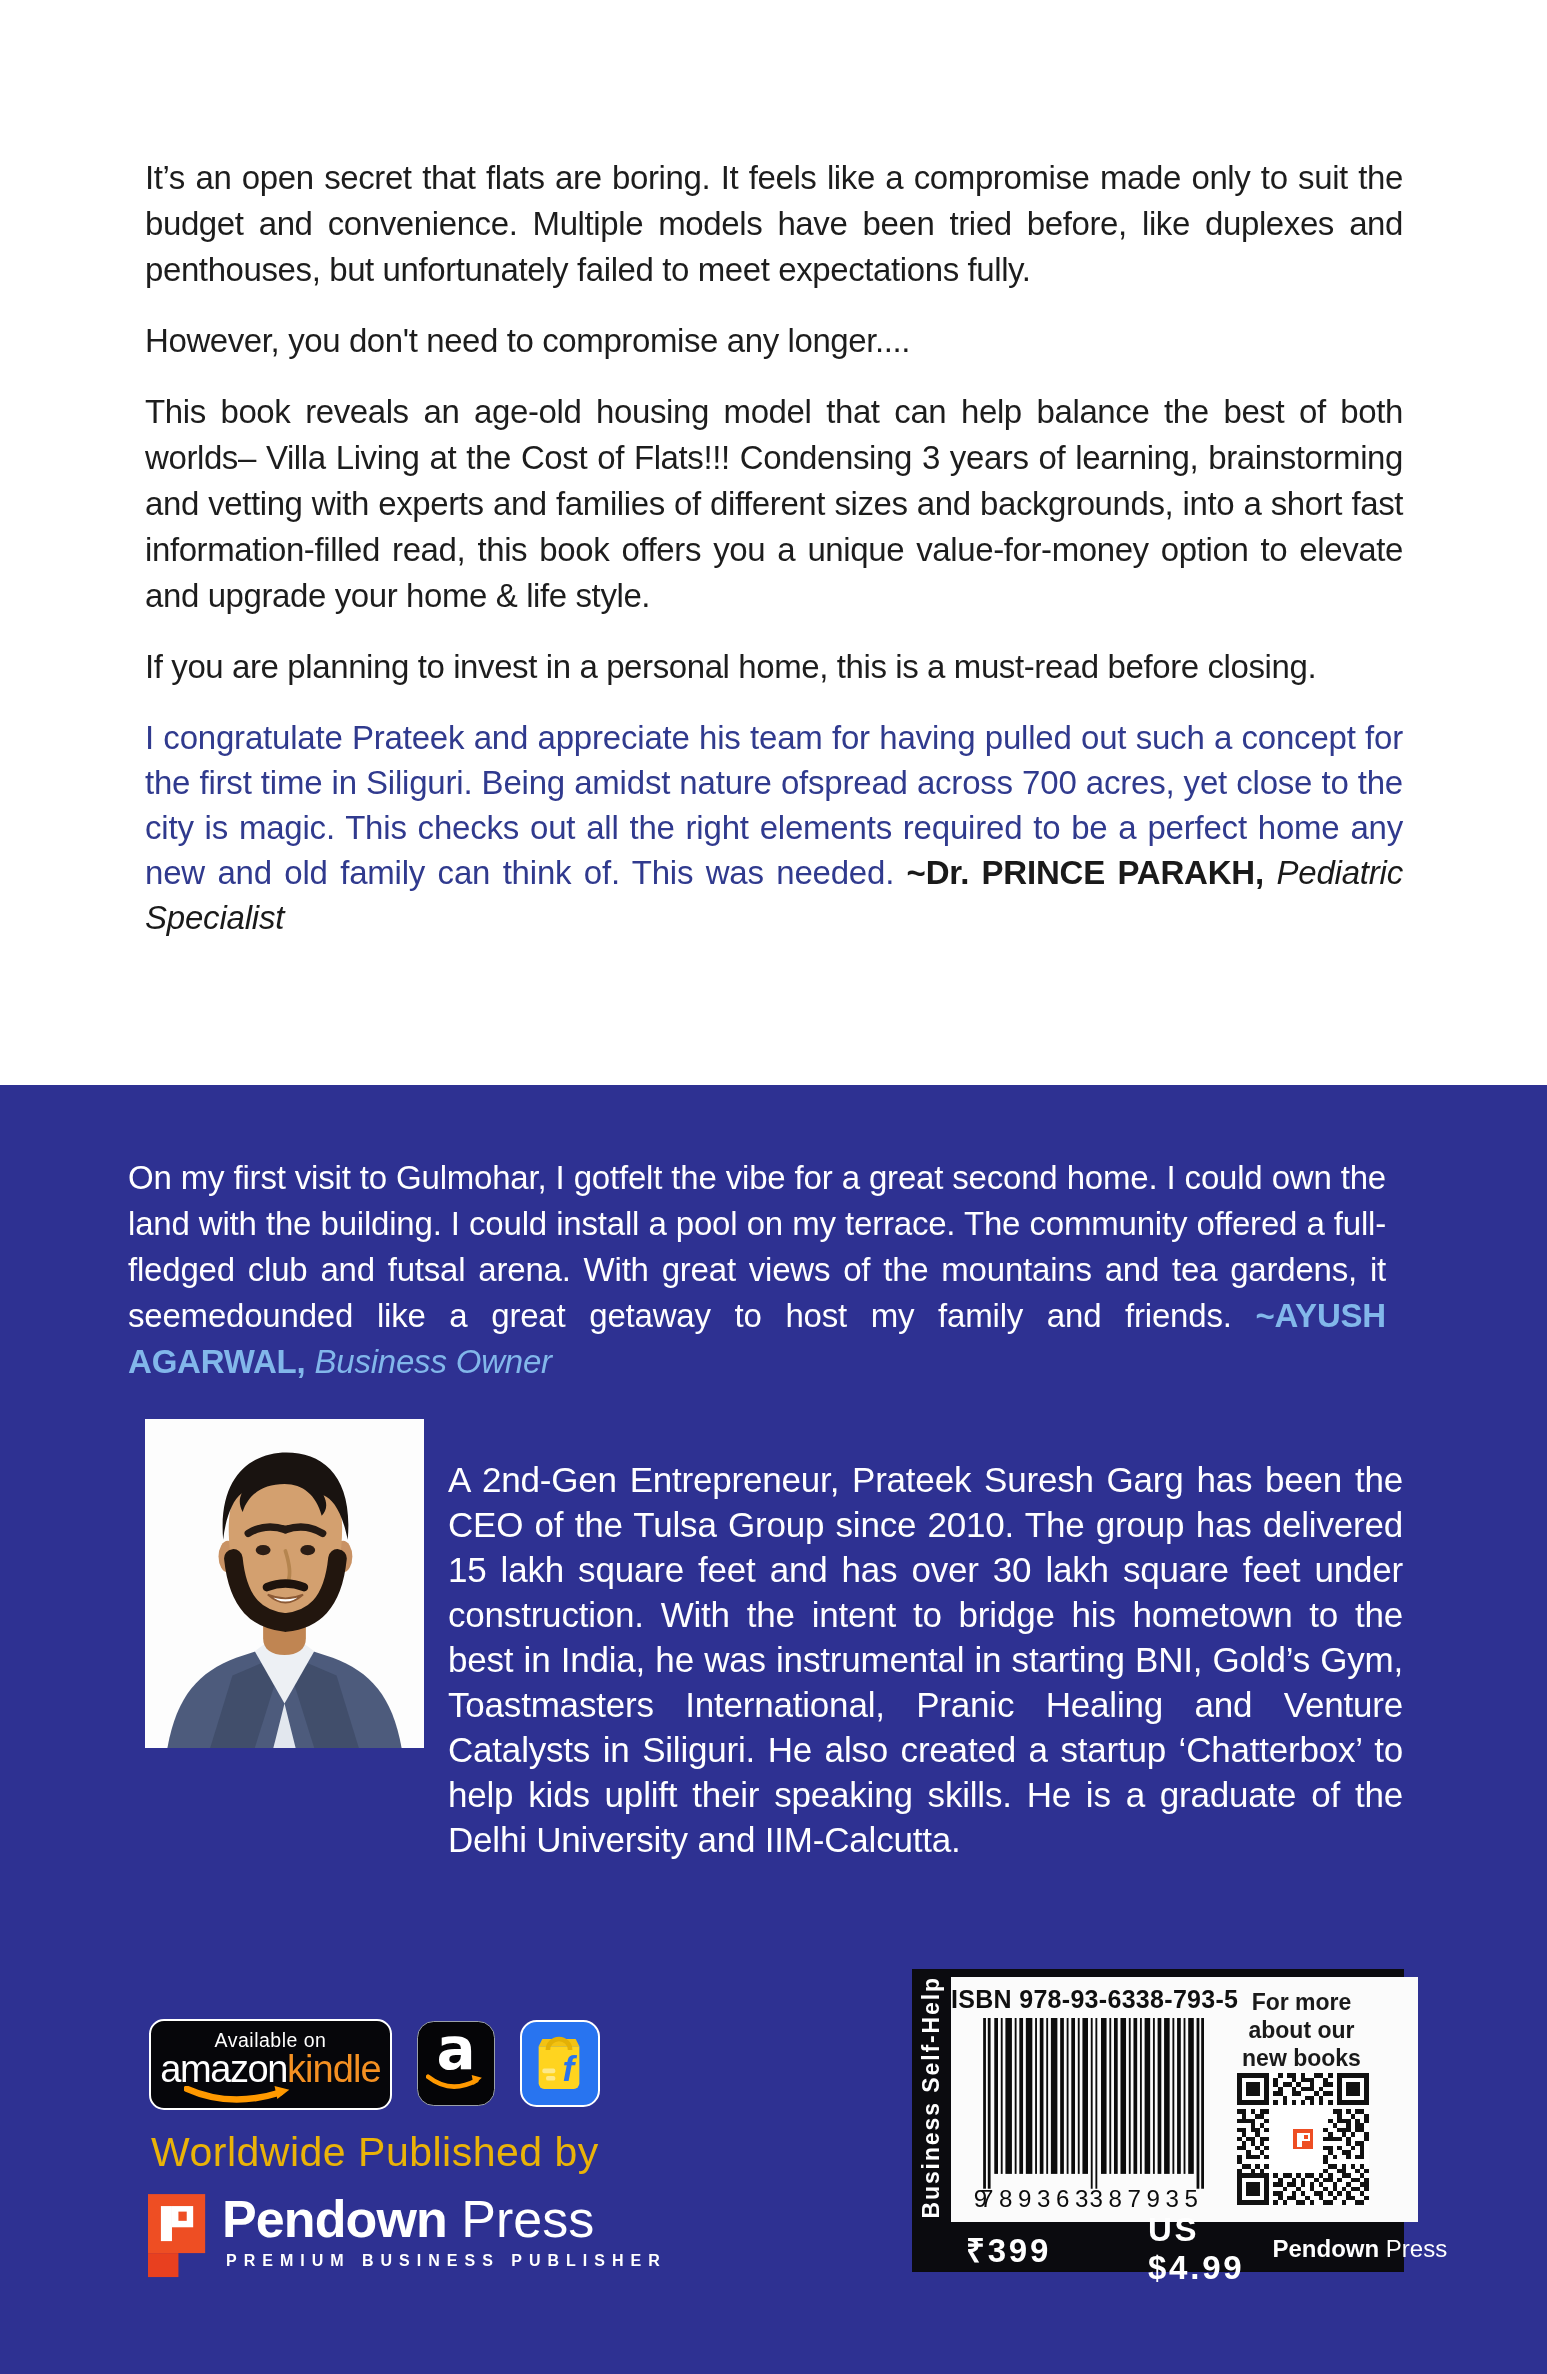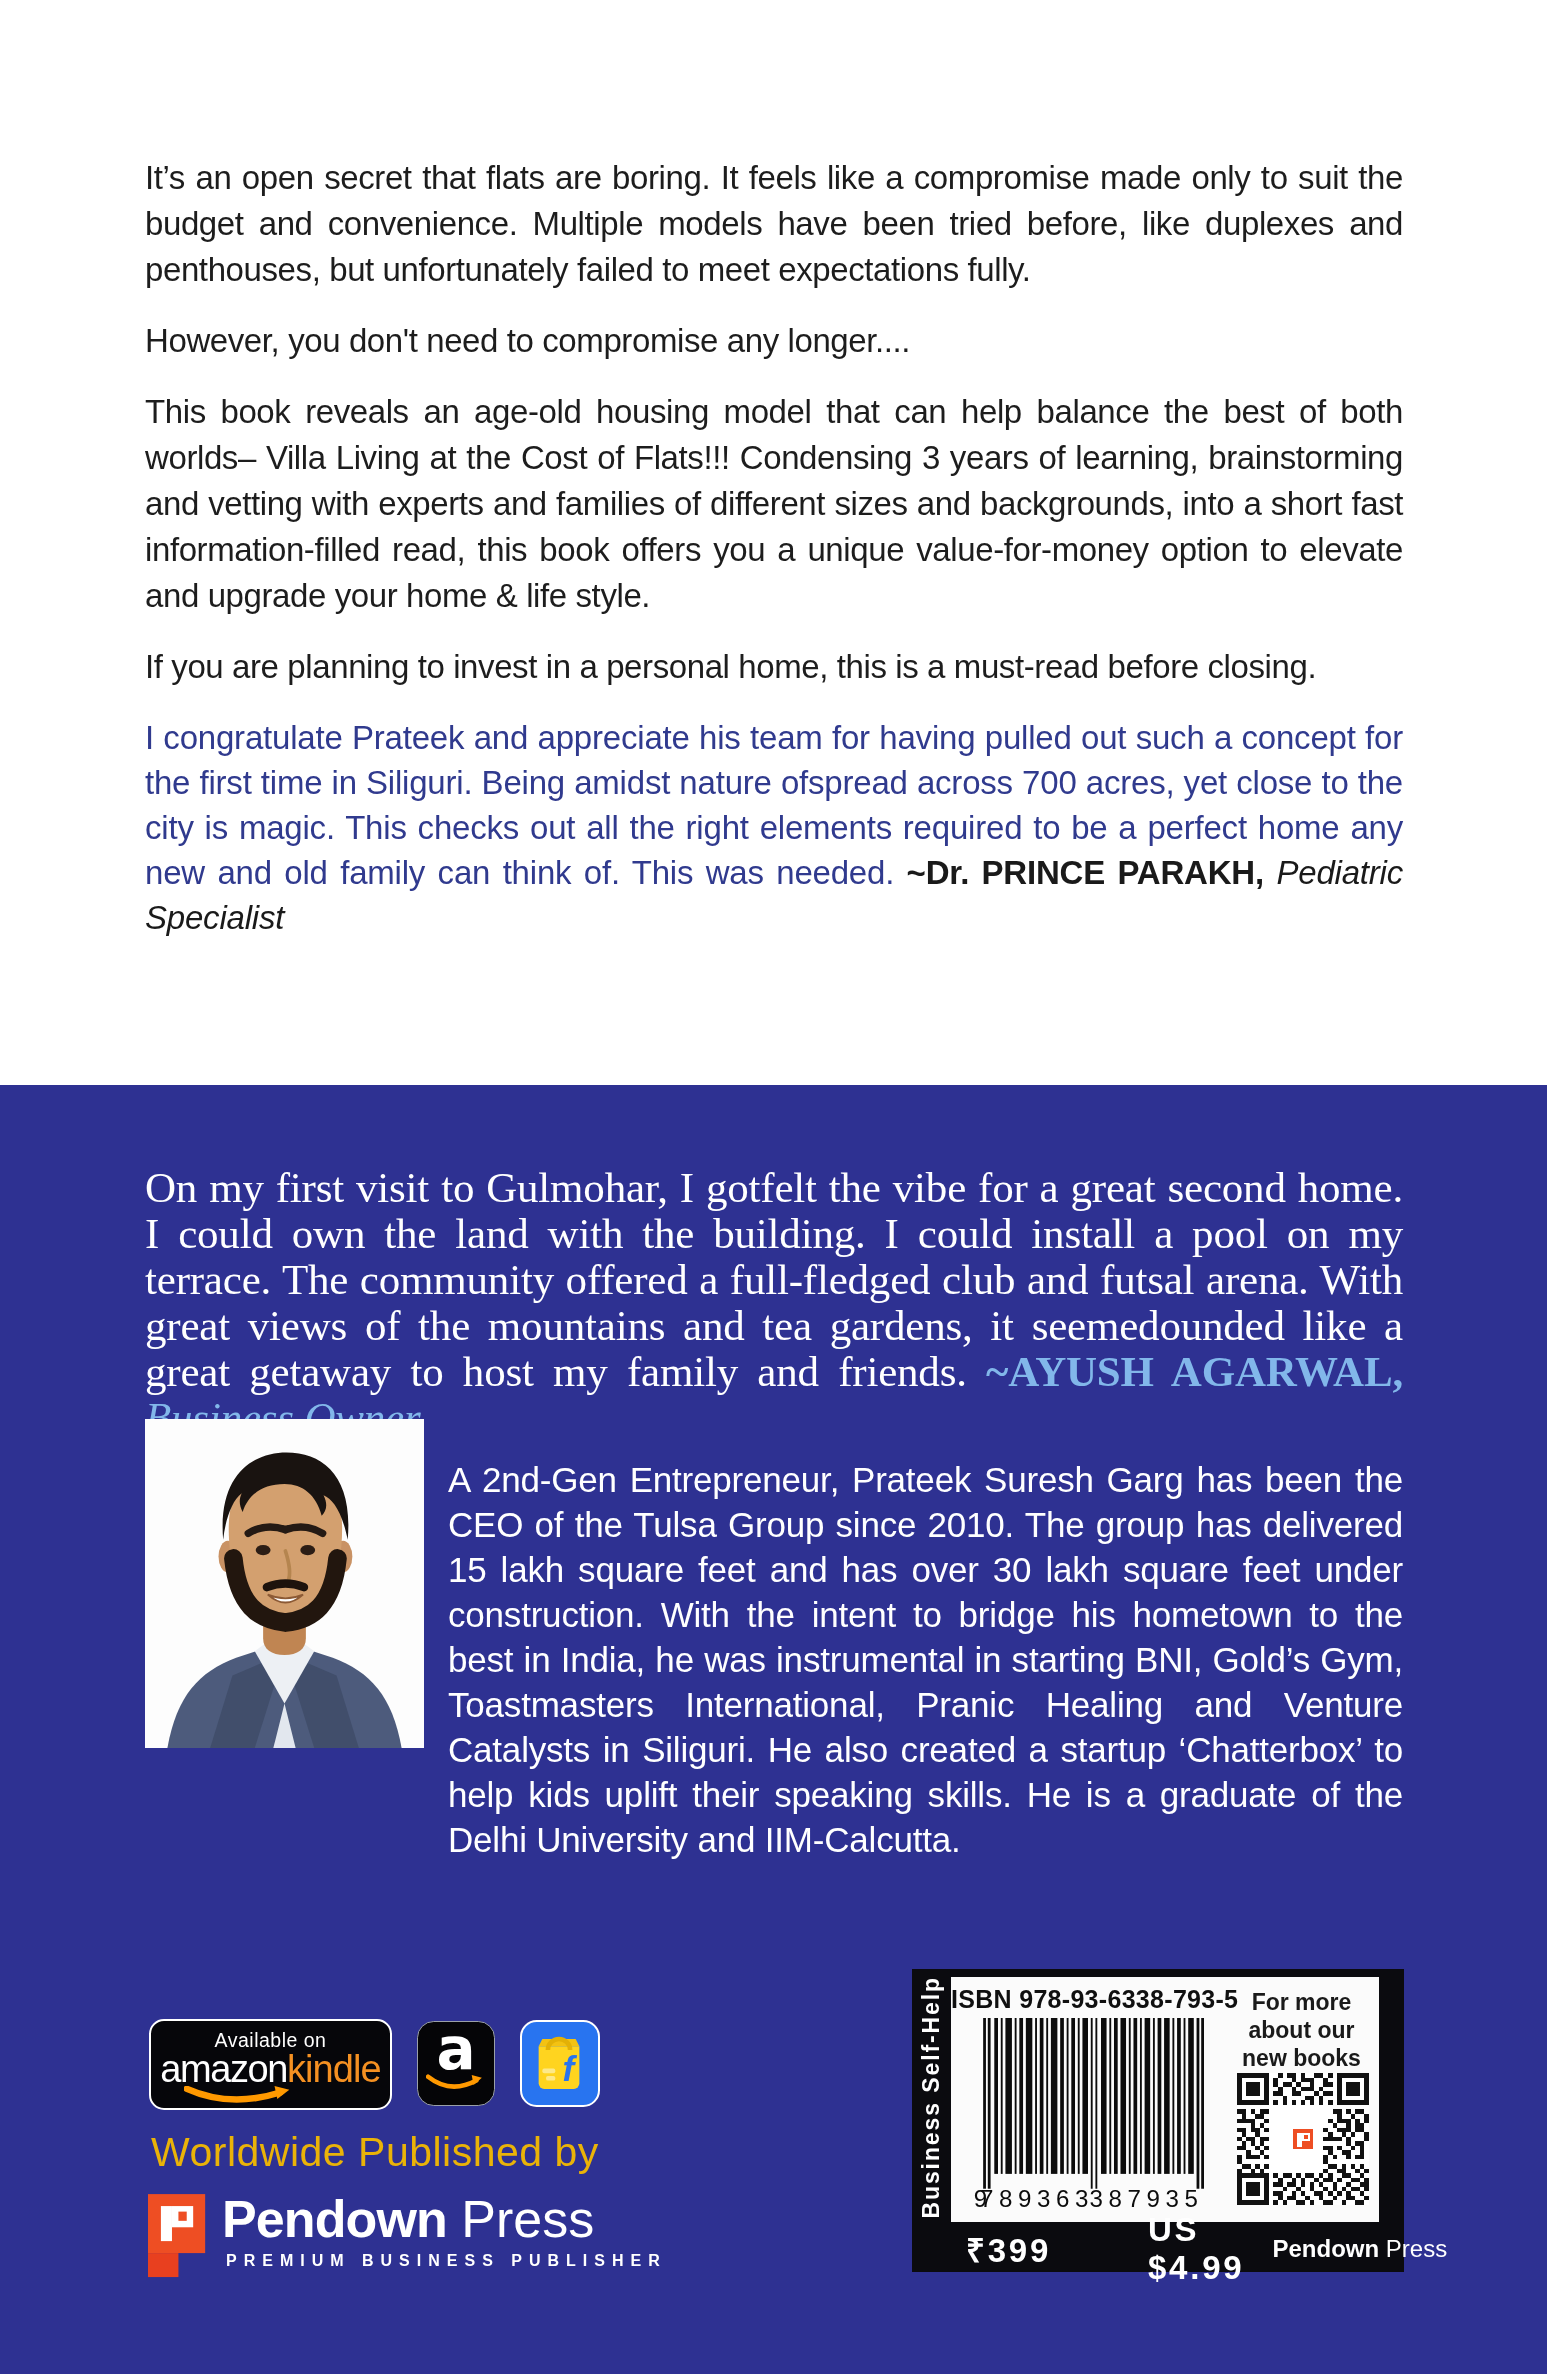--- a/index.html
+++ b/index.html
@@ -10,22 +10,22 @@
   .copy{position:absolute;left:145px;top:155px;width:1258px;color:#1d1d1d;
         font-size:33px;line-height:46px;letter-spacing:-0.4px;text-align:justify;}
   .copy p{margin:0 0 25px 0;}
   .quote1{margin-top:37px;color:#303a8e;line-height:45px;letter-spacing:-0.2px;}
   .attr-name{font-weight:bold;}
   .attr-role{font-style:italic;}
   .quote1 .attr-name,.quote1 .attr-role{color:#1a1a1a;}
 
   
   .band{position:absolute;left:0;top:1085px;width:1547px;height:1289px;background:#2e3192;}
-  .quote2{position:absolute;left:145px;top:37px;width:1258px;color:#ffffff;
-          font-size:43px;line-height:46px;letter-spacing:-0.2px;text-align:justify;font-family:Liberation Serif, serif;}
+  .quote2{position:absolute;left:128px;top:37px;width:1258px;color:#ffffff;
+          font-size:33px;line-height:46px;letter-spacing:-0.2px;text-align:justify;}
   .quote2 .attr-name,.quote2 .attr-role{color:#82b7ea;}
 
   .photo{position:absolute;left:145px;top:334px;width:279px;height:329px;background:#fff;}
   .photo svg{display:block;width:100%;height:100%;}
   .bio{position:absolute;left:448px;top:337px;width:955px;color:#ffffff;
        font-size:35px;line-height:45px;letter-spacing:-0.2px;text-align:justify;}
 
   
   .kindle-badge{position:absolute;left:149px;top:934px;width:243px;height:91px;
         background:#06060a;border:2.8px solid #fff;border-radius:15px;box-sizing:border-box;
@@ -53,21 +53,21 @@
   .pd-name b{letter-spacing:-0.9px;}
   .pd-tag{position:absolute;left:78px;top:63px;color:#fff;font-size:16px;font-weight:bold;
           letter-spacing:7px;white-space:nowrap;}
 
   
   .bc-box{position:absolute;left:912px;top:884px;width:492px;height:303px;background:#0b0b0f;}
   .bc-spine{position:absolute;left:0;top:0;width:39px;height:256px;
             display:flex;align-items:center;justify-content:center;}
   .bc-spine span{writing-mode:vertical-rl;transform:rotate(180deg);color:#fff;
             font-size:23px;letter-spacing:1.9px;font-weight:bold;white-space:nowrap;}
-  .bc-white{position:absolute;left:39px;top:8.3px;width:428px;height:245px;background:#fbfbfb;}
+  .bc-white{position:absolute;left:39px;top:8.3px;width:467px;height:245px;background:#fbfbfb;}
   .bc-isbn{position:absolute;left:0;top:7.4px;width:283px;text-align:center;
            font-size:25px;font-weight:bold;color:#101010;letter-spacing:0.3px;white-space:nowrap;}
   .bc-bars{position:absolute;left:18.6px;top:41px;}
   .bc-right{position:absolute;left:280px;top:11px;width:141px;text-align:center;
             color:#1a1a1a;font-size:23px;line-height:28px;font-weight:bold;}
   .bc-qr{position:absolute;left:286px;top:96px;}
   .bc-price{position:absolute;left:39px;right:0;bottom:0;height:46px;
             display:flex;align-items:center;color:#fff;gap:28px;}
   .pr-inr{font-size:33px;font-weight:bold;letter-spacing:2.8px;margin-left:15px;}
   .pr-sep{width:3.7px;height:33px;background:#fff;margin:0 20.4px;}

